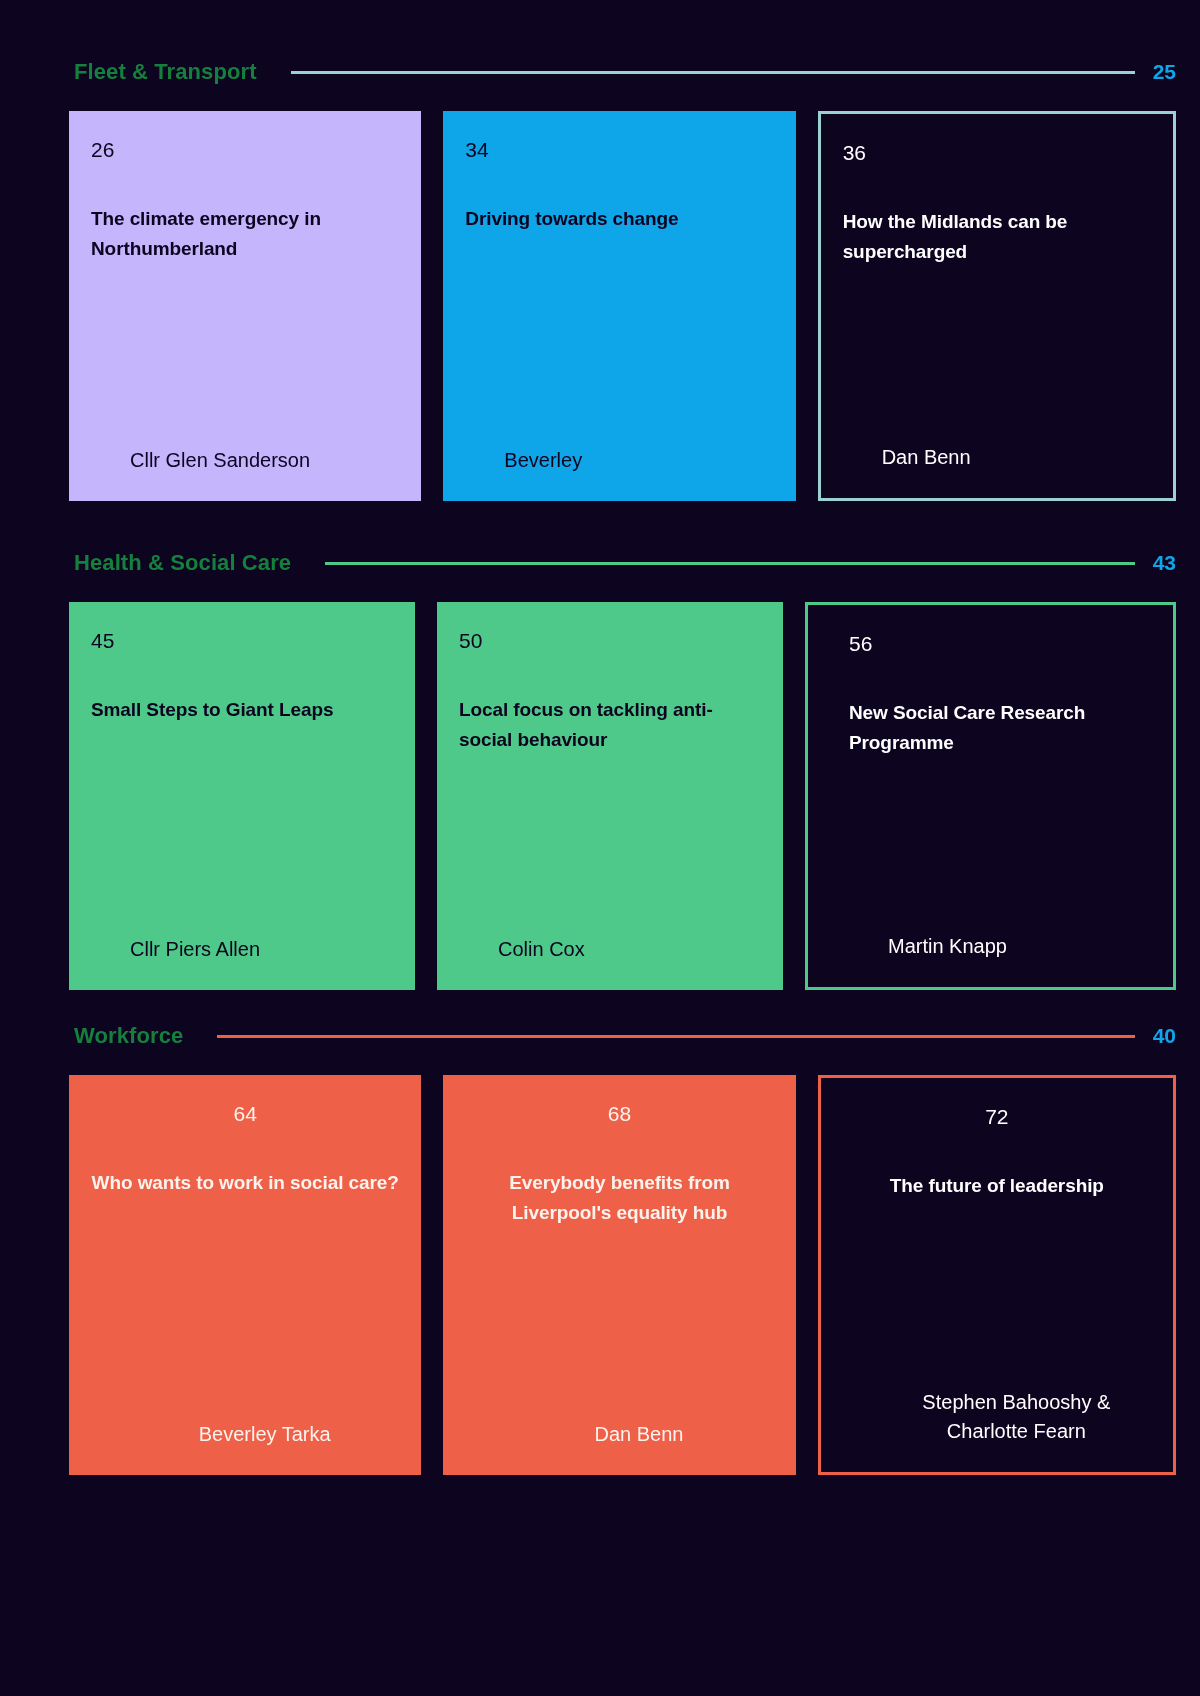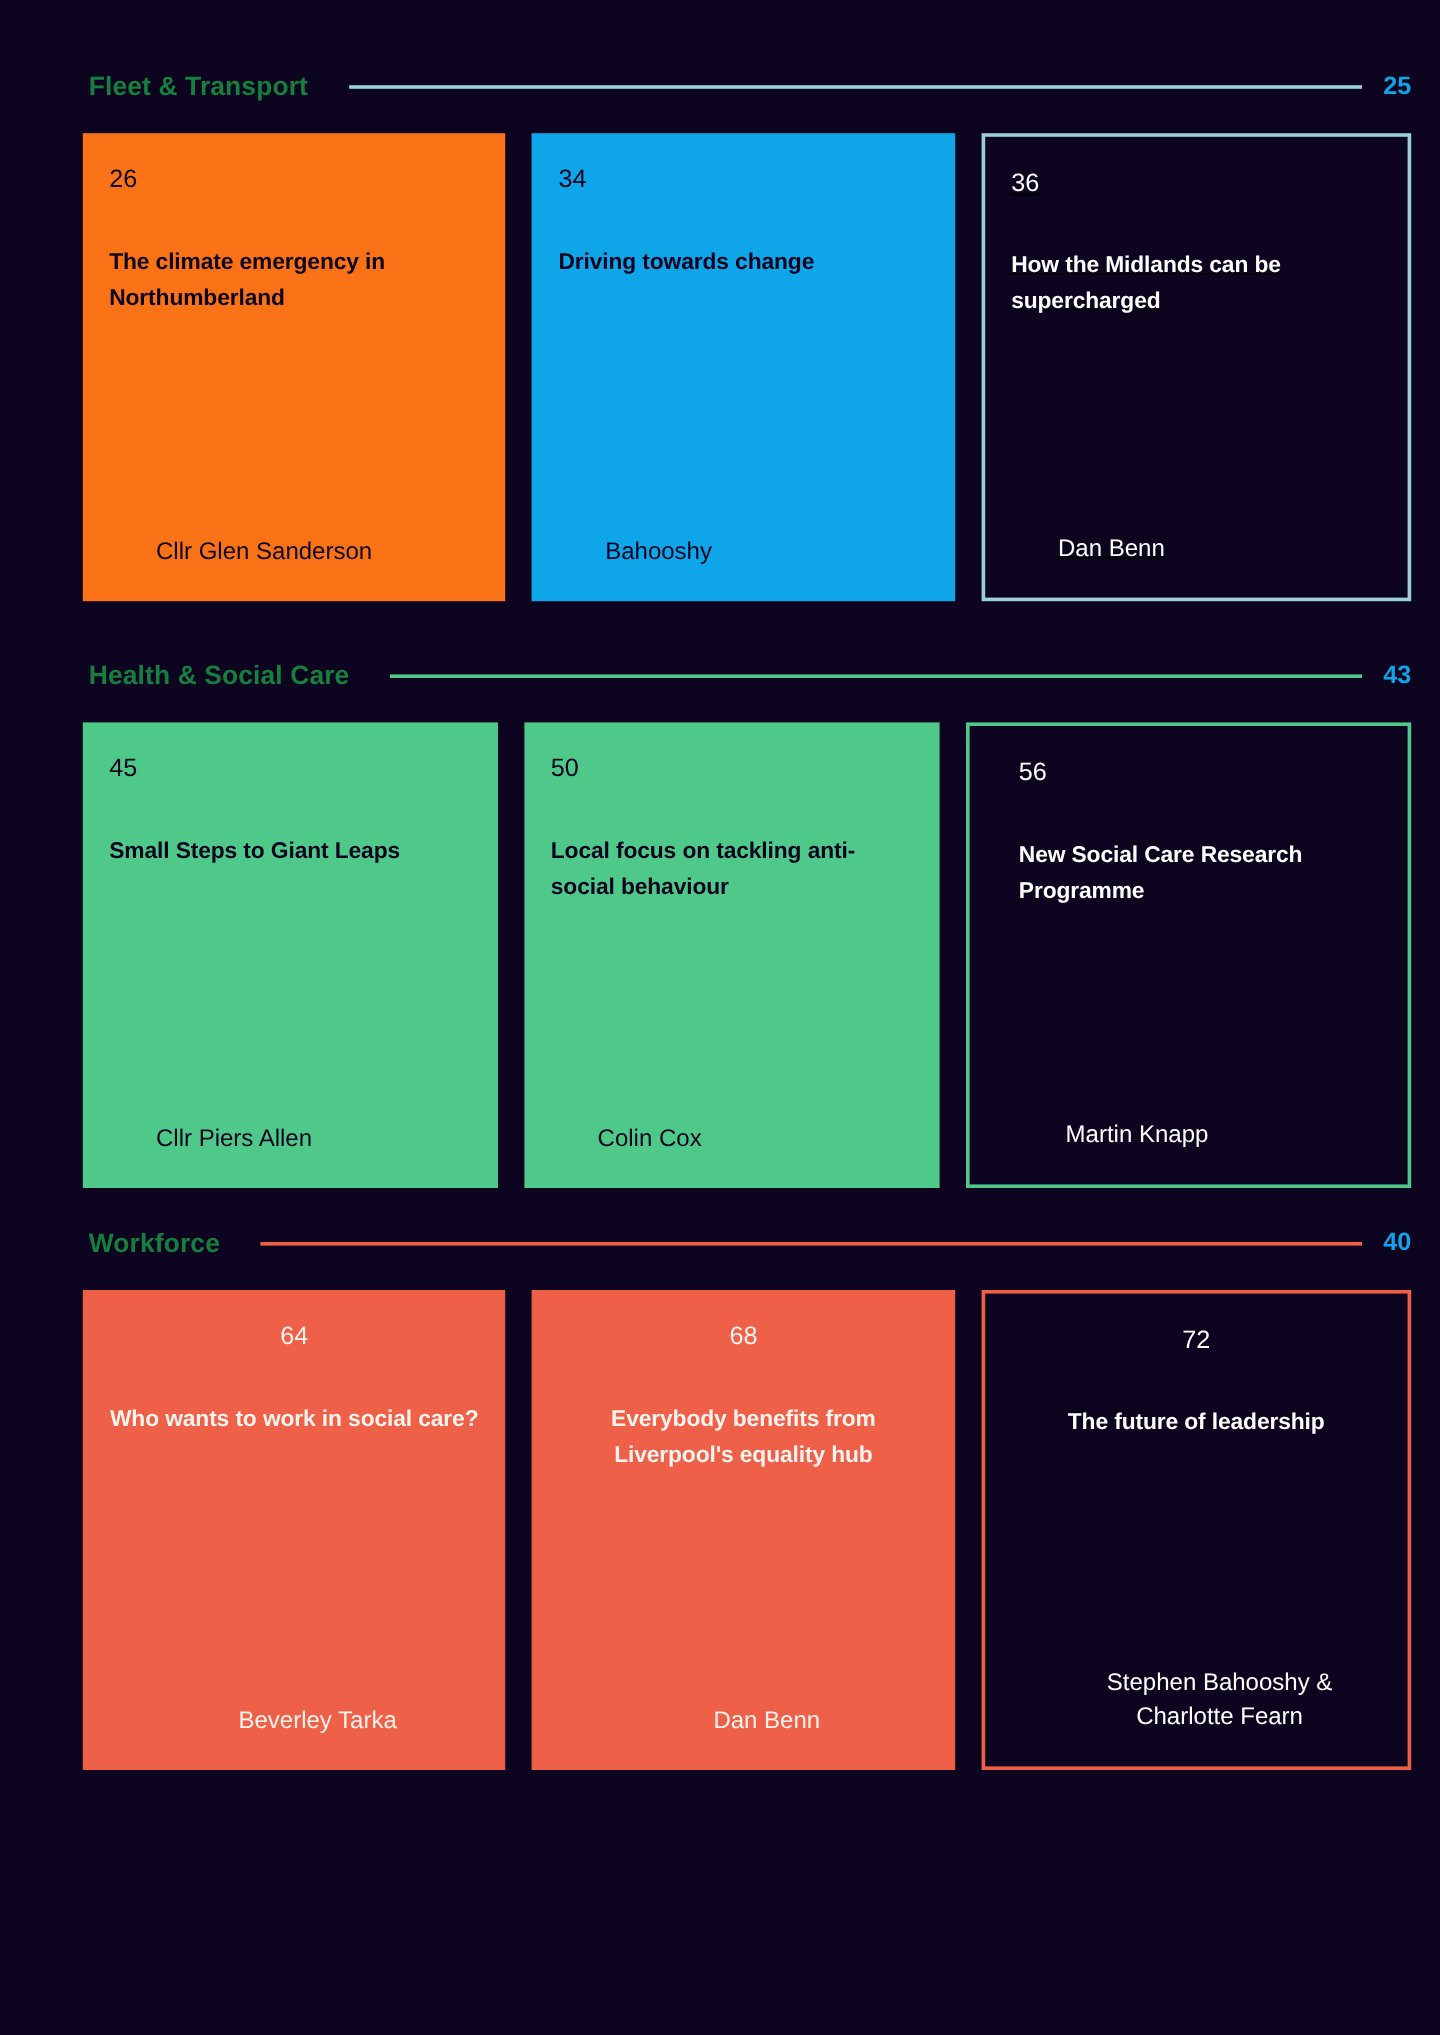--- a/index.html
+++ b/index.html
@@ -145,33 +145,33 @@
 
   <div class="section" id="sec-fleet">
     <div class="section-header">
       <div class="section-title">Fleet &amp; Transport</div>
       <div class="section-rule" style="background: rgb(155, 209, 212);"></div>
       <div class="section-page">25</div>
     </div>
     <div class="row-spacer-fleet"></div>
     <div class="cards" id="row-fleet">
 
-      <div class="card filled" style="background: #f97316;">
+      <div class="card filled" style="background: #c4b5fd;">
         <div class="card-num">26</div>
         <div class="card-title">The climate emergency in Northumberland</div>
         <div class="card-author">Cllr Glen Sanderson</div>
       </div>
 
       <div class="card filled" style="background: #0ea5e9;">
         <div class="card-num">34</div>
         <div class="card-title">Driving towards change</div>
-        <div class="card-author">Bahooshy</div>
-      </div>
-
-      <div class="card outline" style="border-color: rgb(155, 209, 212); text-decoration: underline;">
+        <div class="card-author">Beverley</div>
+      </div>
+
+      <div class="card outline" style="border-color: rgb(155, 209, 212);">
         <div class="card-num">36</div>
         <div class="card-title">How the Midlands can be supercharged</div>
         <div class="card-author">Dan Benn</div>
       </div>
 
     </div>
   </div>
 
   <div class="section" id="sec-health">
     <div class="section-header">

